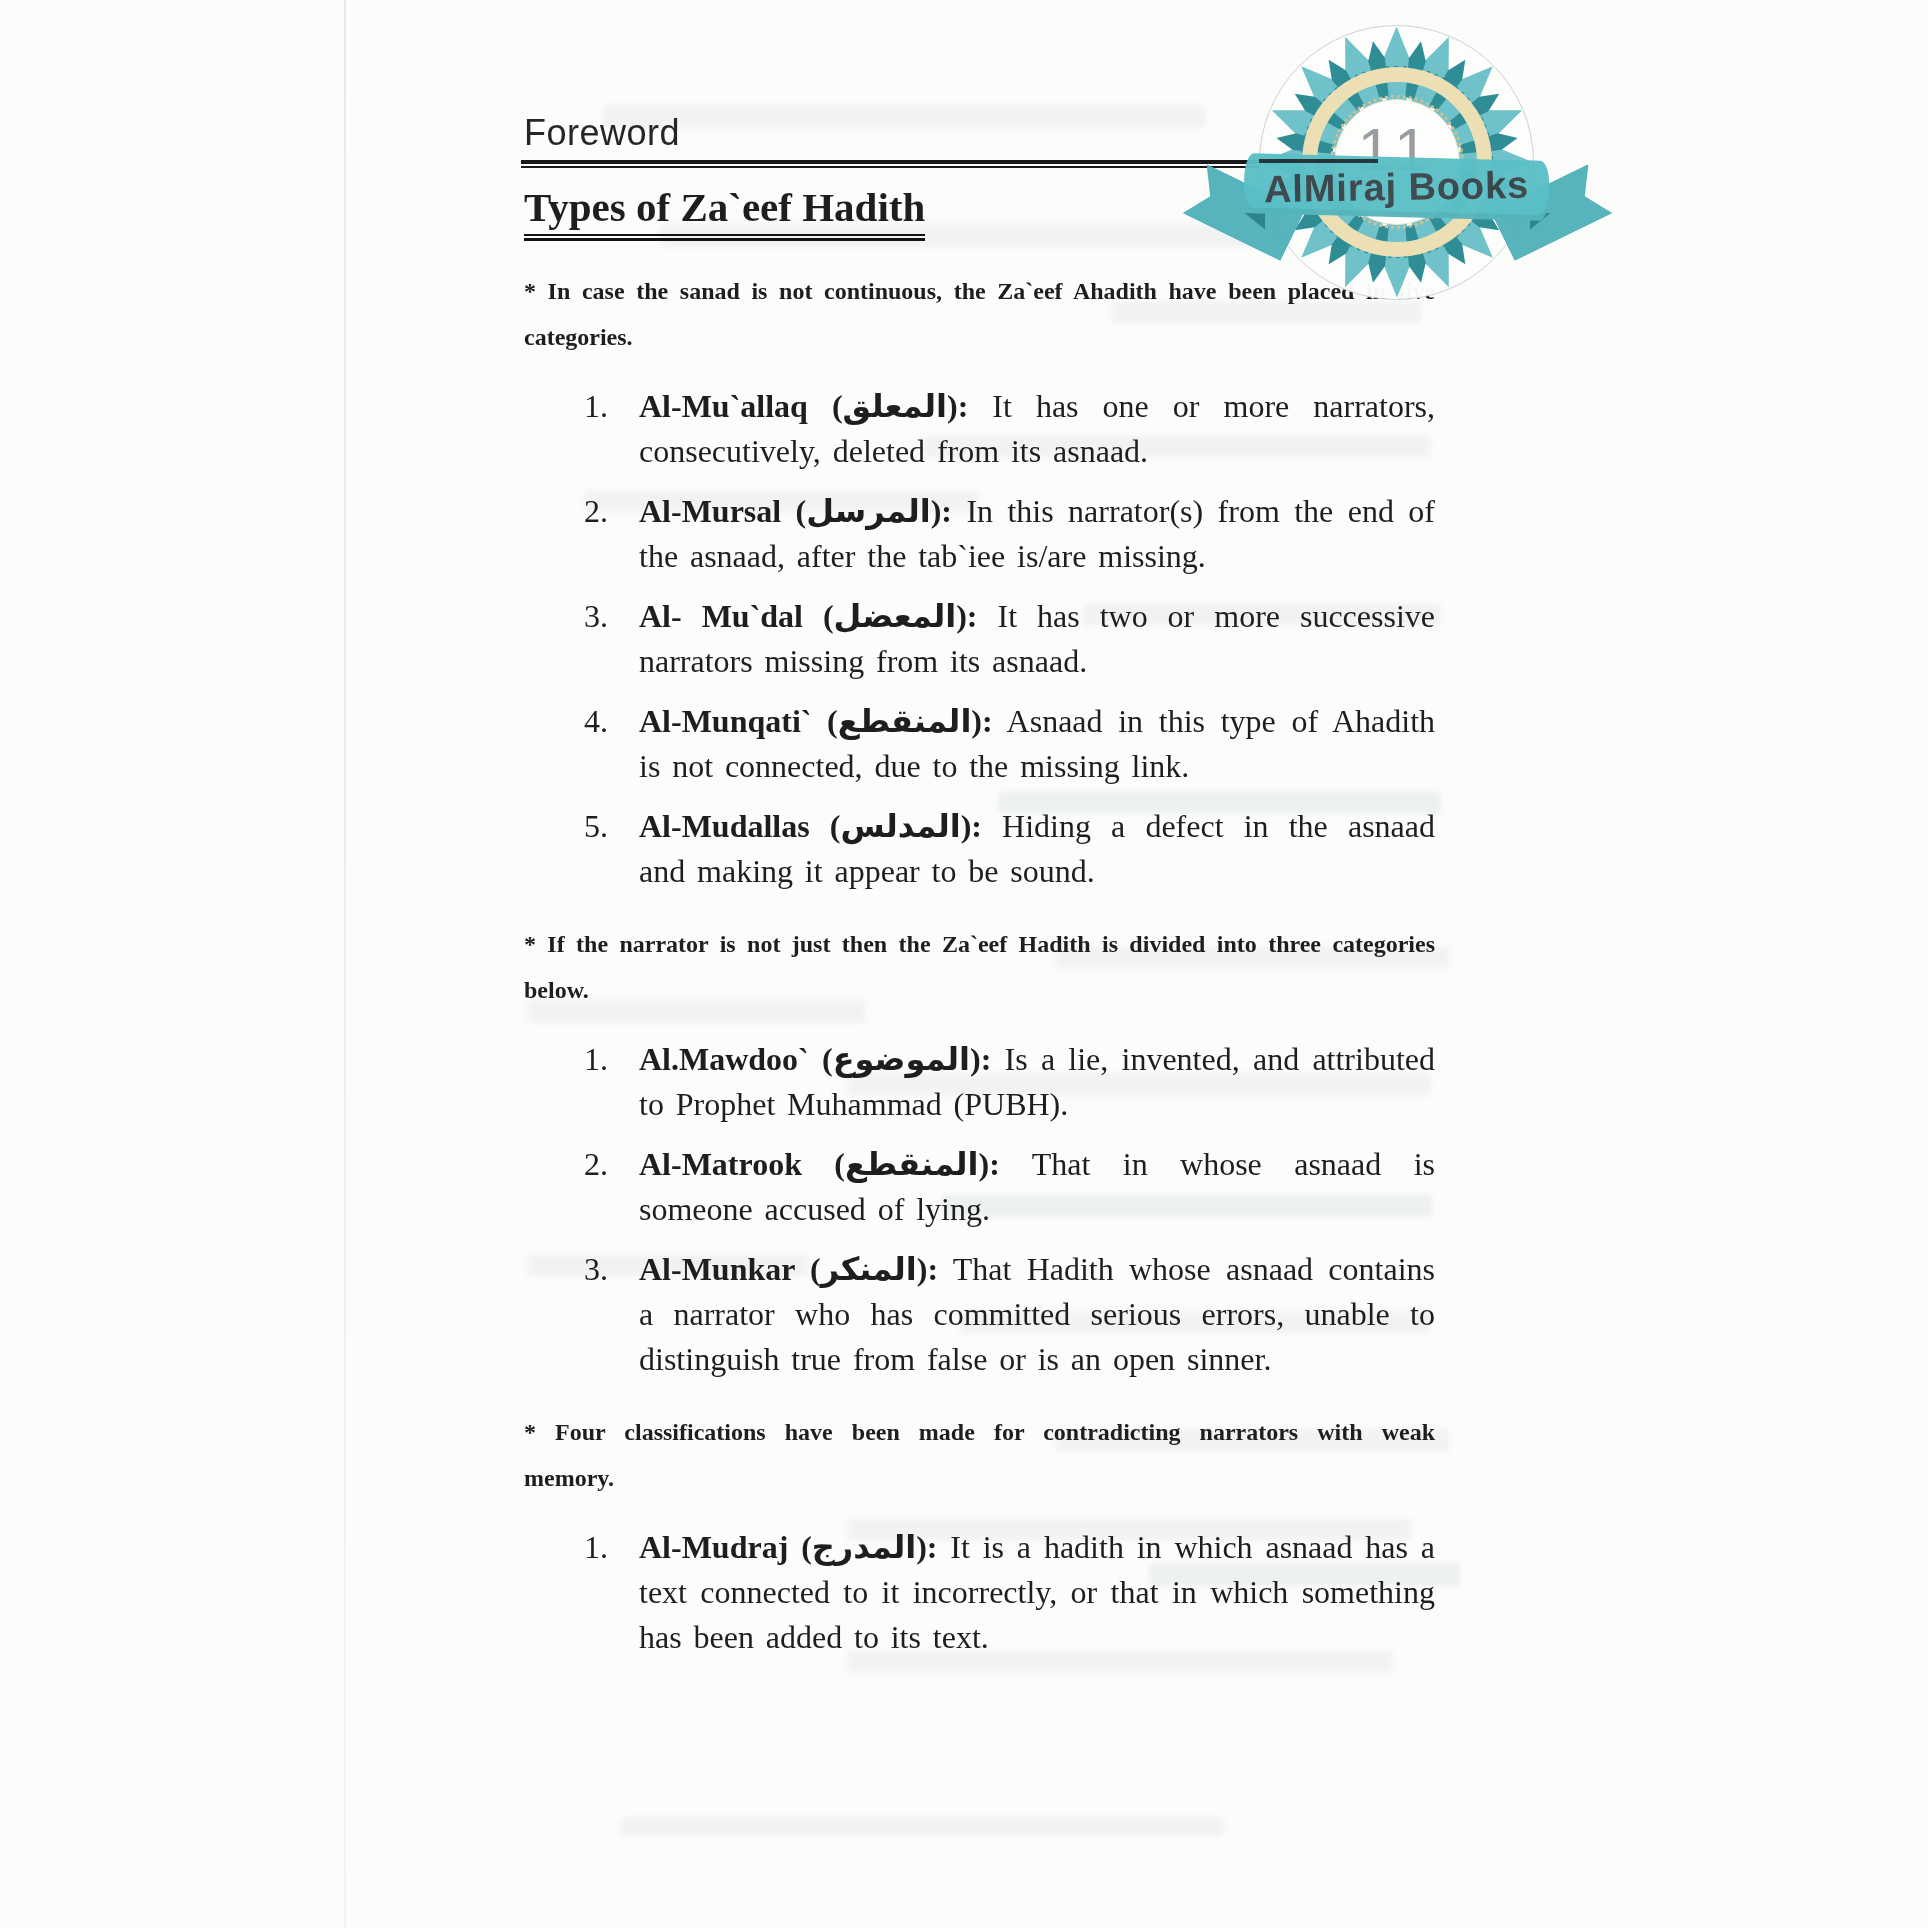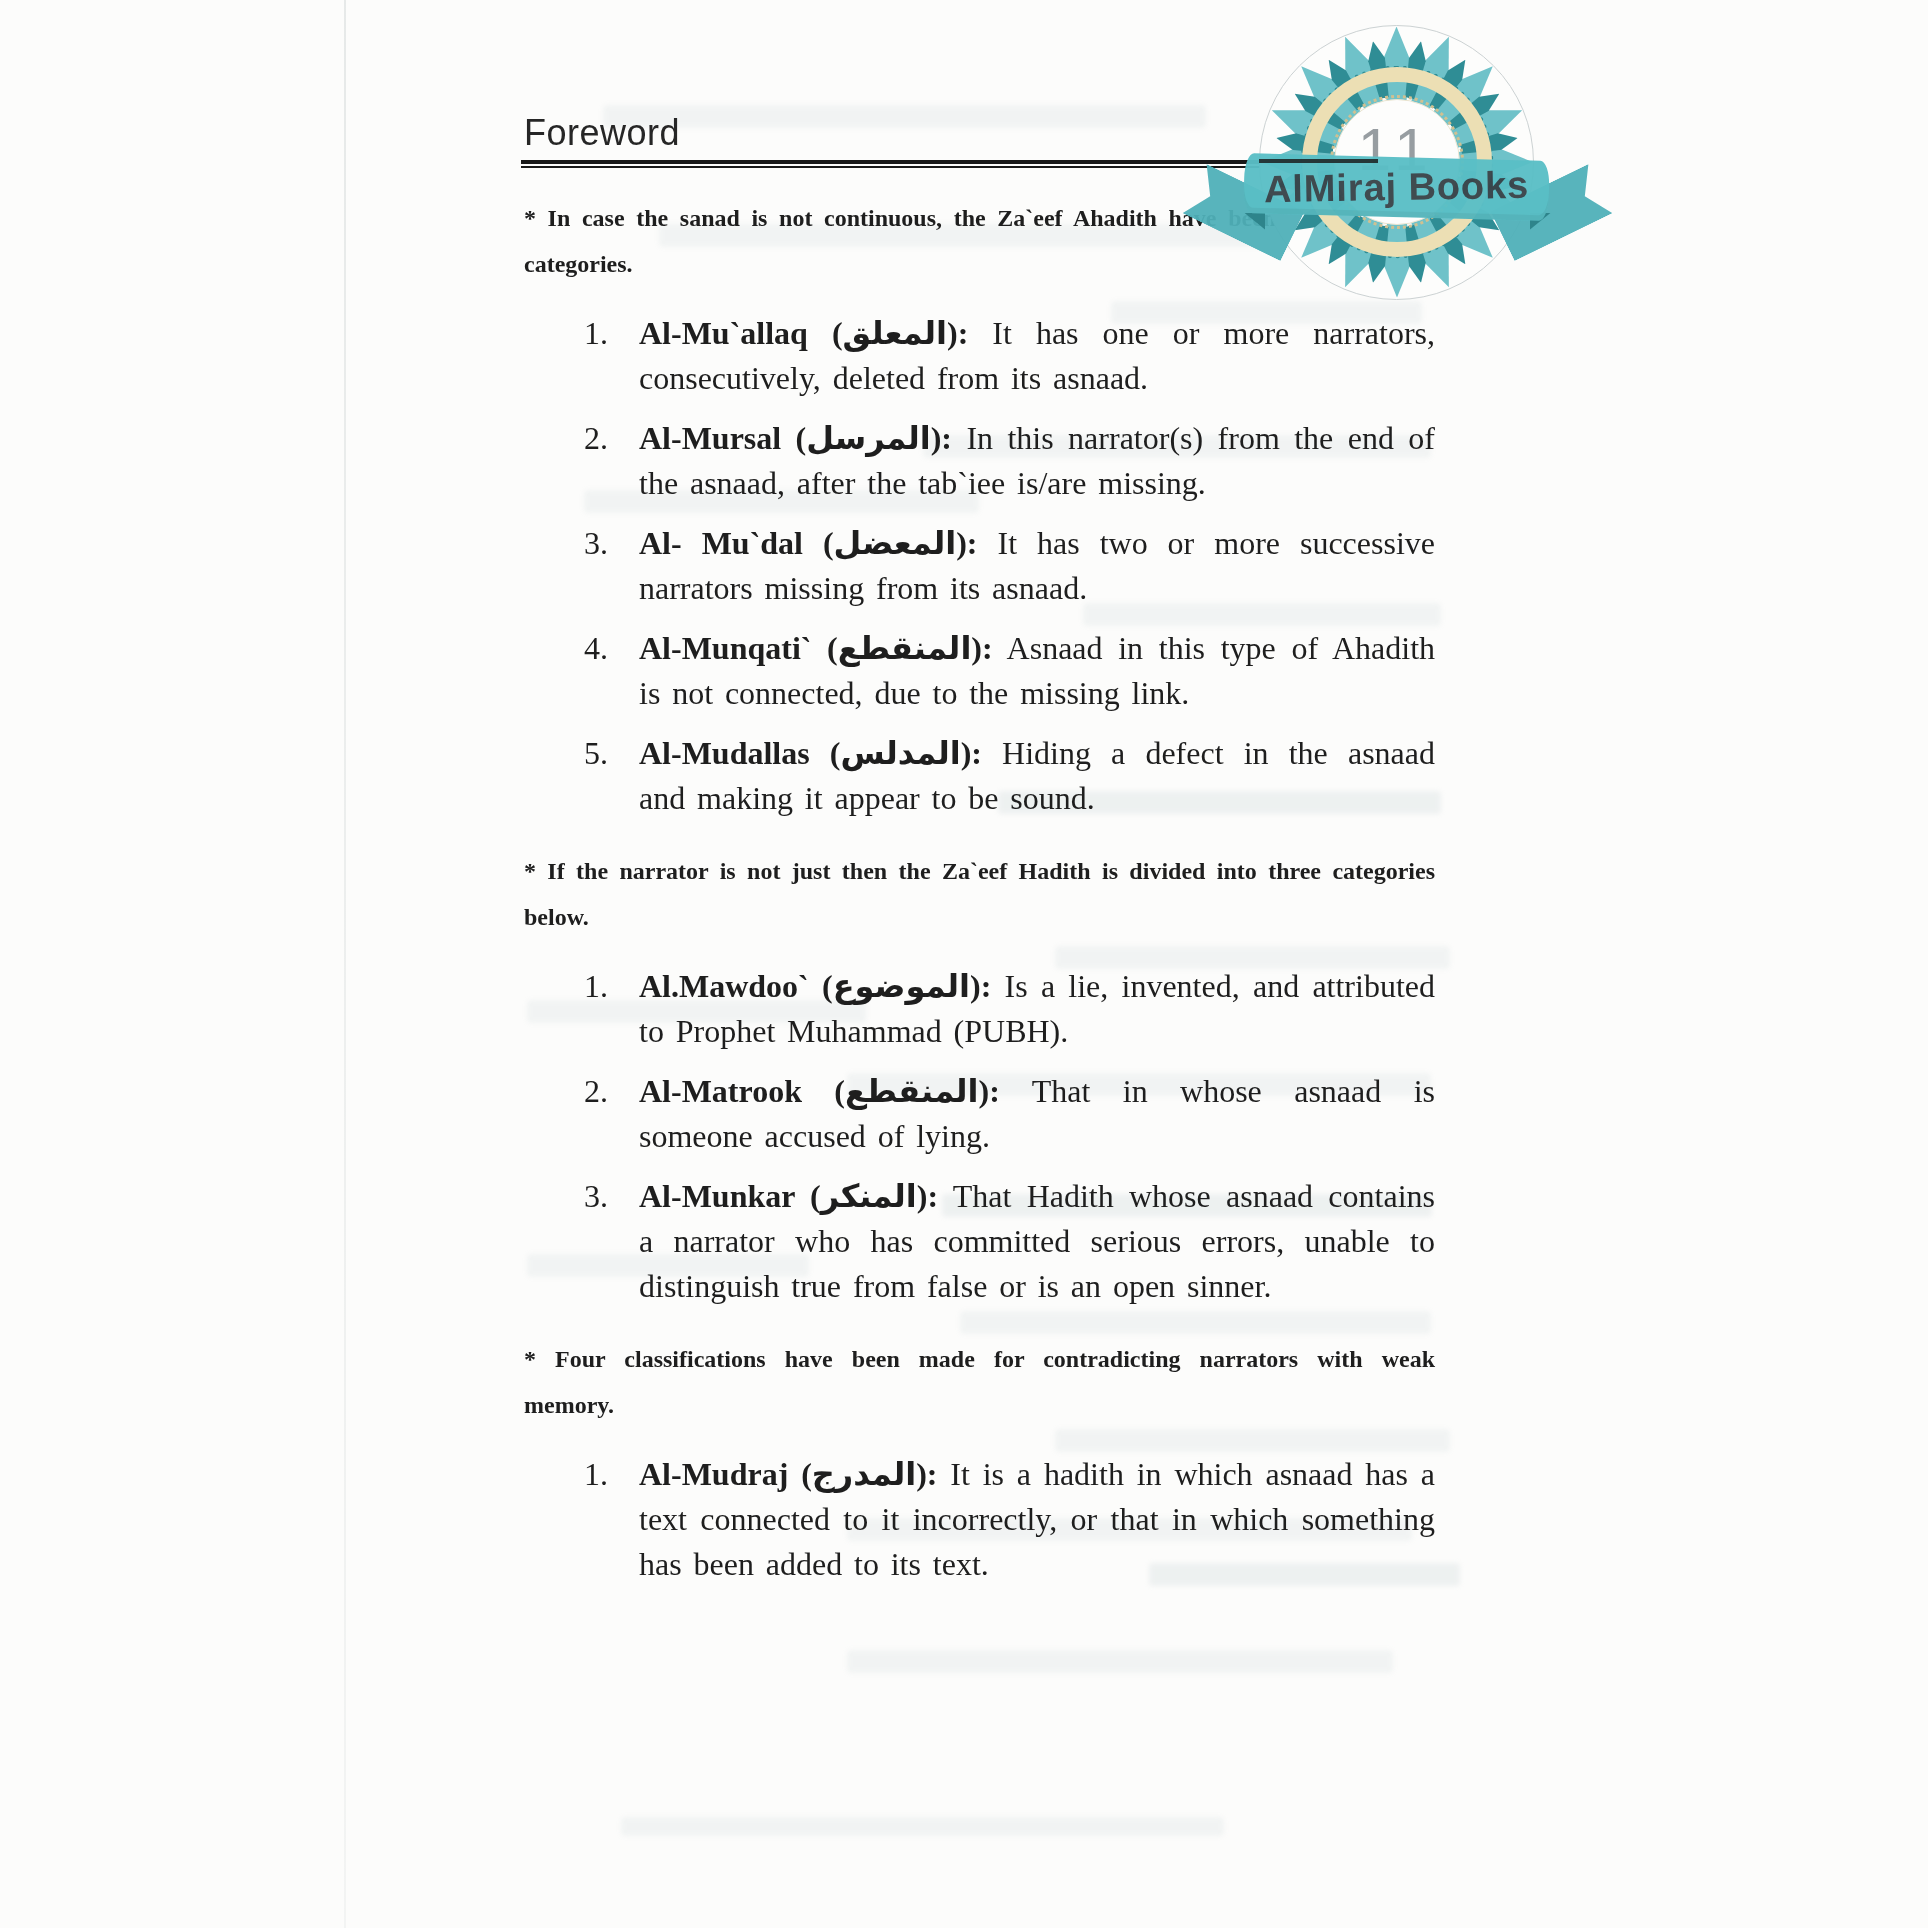--- a/index.html
+++ b/index.html
@@ -103,20 +103,23 @@
   </div>
 
   <div class="content">
     <div class="fw-header">Foreword</div>
     <div class="rule">
       <div class="r1"></div>
       <div class="r2"></div>
     </div>
 
 
+    <div>
+      <span class="doc-title">Types of Za`eef Hadith</span>
+    </div>
 
 
     <section>
       <p class="note">* In case the sanad is not continuous, the Za`eef Ahadith have been placed in five categories.</p>
       <div class="hlist">
         <div class="item">
           <span class="num">1.</span>
           <span class="term">Al-Mu`allaq (المعلق):</span>
           <span class="desc">It has one or more narrators, consecutively, deleted from its asnaad.</span>
         </div>

